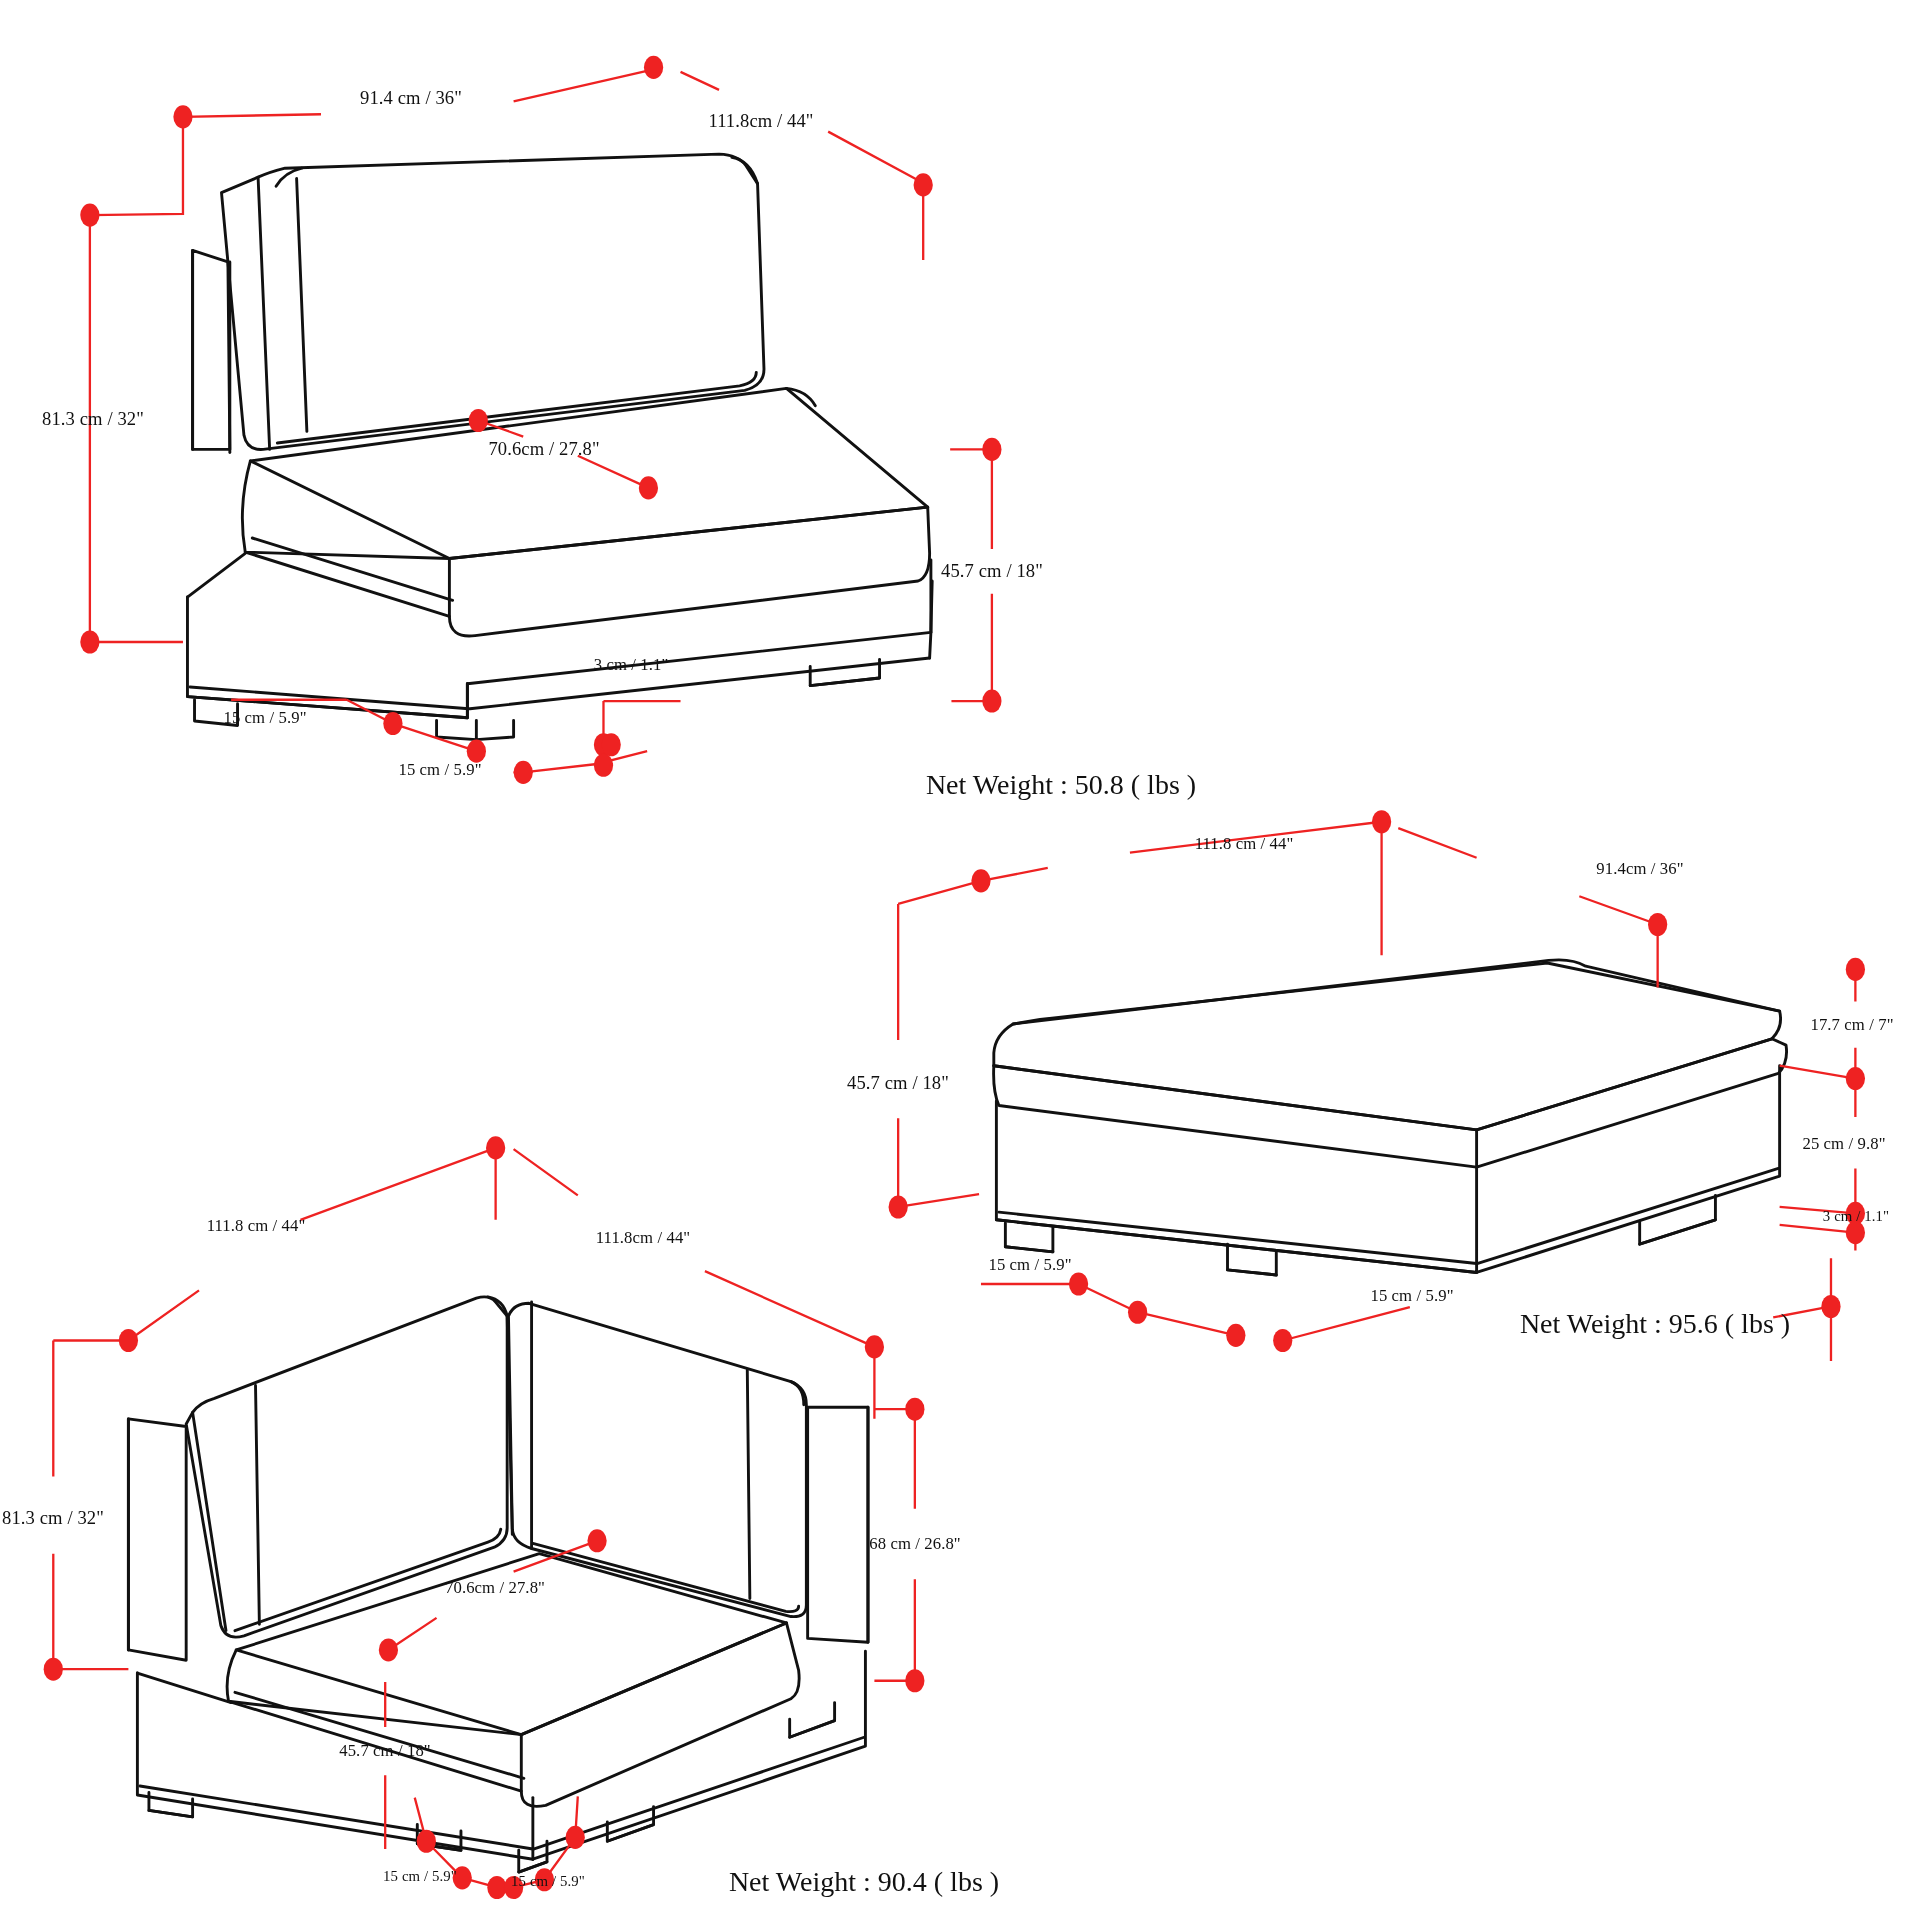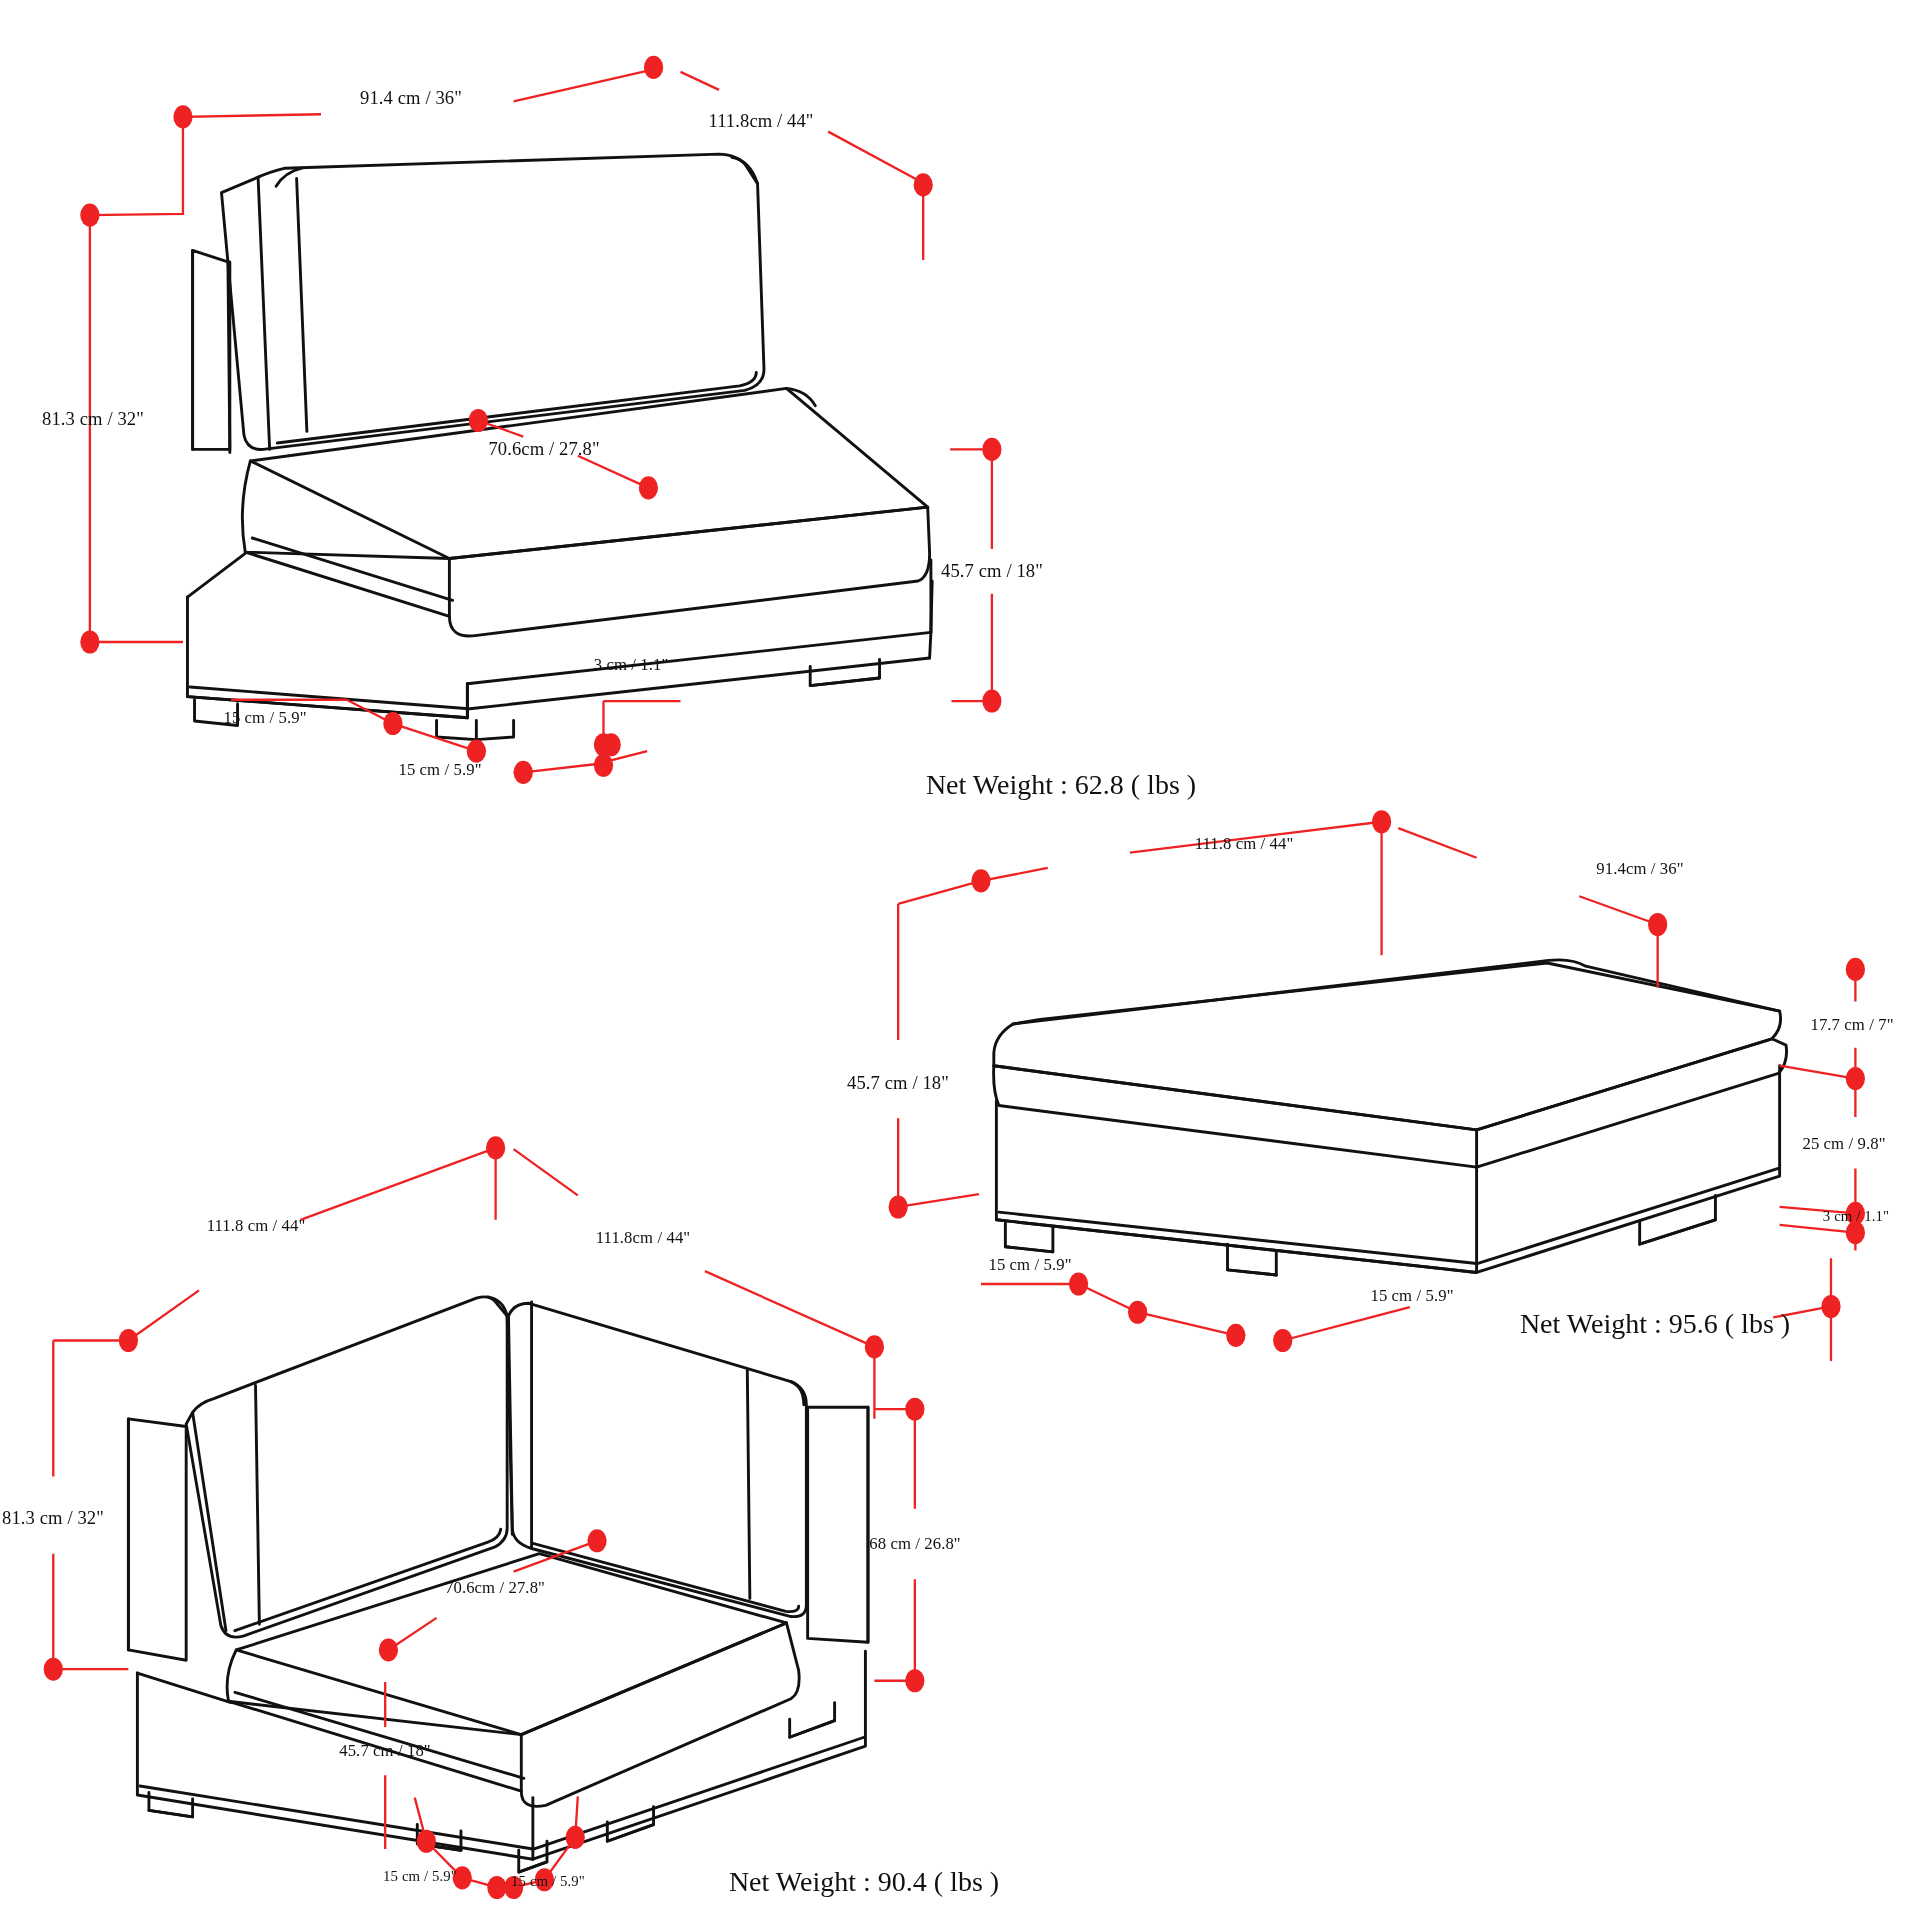--- a/index.html
+++ b/index.html
@@ -299,21 +299,21 @@
   </svg>
 
   <div class="dim-label sz-md" style="left:411px;  top:98px;">91.4 cm / 36"</div>
   <div class="dim-label sz-md" style="left:761px; top:121px;">111.8cm / 44"</div>
   <div class="dim-label sz-md" style="left:93px;  top:419px;">81.3 cm / 32"</div>
   <div class="dim-label sz-md" style="left:544px;  top:449px;">70.6cm / 27.8"</div>
   <div class="dim-label sz-md" style="left:992px; top:571px;">45.7 cm / 18"</div>
   <div class="dim-label sz-sm" style="left:631px;  top:665px;">3 cm / 1.1"</div>
   <div class="dim-label sz-sm" style="left:265px;  top:718px;">15 cm / 5.9"</div>
   <div class="dim-label sz-sm" style="left:440px;  top:770px;">15 cm / 5.9"</div>
-  <div class="weight-label" style="left:1061px; top:785px;">Net Weight : 62.8 ( lbs )</div>
+  <div class="weight-label" style="left:1061px; top:785px;">Net Weight : 50.8 ( lbs )</div>
 
   <div class="dim-label sz-sm" style="left:1244px; top:844px;">111.8 cm / 44"</div>
   <div class="dim-label sz-sm" style="left:1640px; top:869px;">91.4cm / 36"</div>
   <div class="dim-label sz-md" style="left:898px; top:1083px;">45.7 cm / 18"</div>
   <div class="dim-label sz-sm" style="left:1852px; top:1025px;">17.7 cm / 7"</div>
   <div class="dim-label sz-sm" style="left:1844px; top:1144px;">25 cm / 9.8"</div>
   <div class="dim-label sz-xs" style="left:1856px; top:1216px;">3 cm / 1.1"</div>
   <div class="dim-label sz-sm" style="left:1030px; top:1265px;">15 cm / 5.9"</div>
   <div class="dim-label sz-sm" style="left:1412px; top:1296px;">15 cm / 5.9"</div>
   <div class="weight-label" style="left:1655px; top:1324px;">Net Weight : 95.6 ( lbs )</div>

